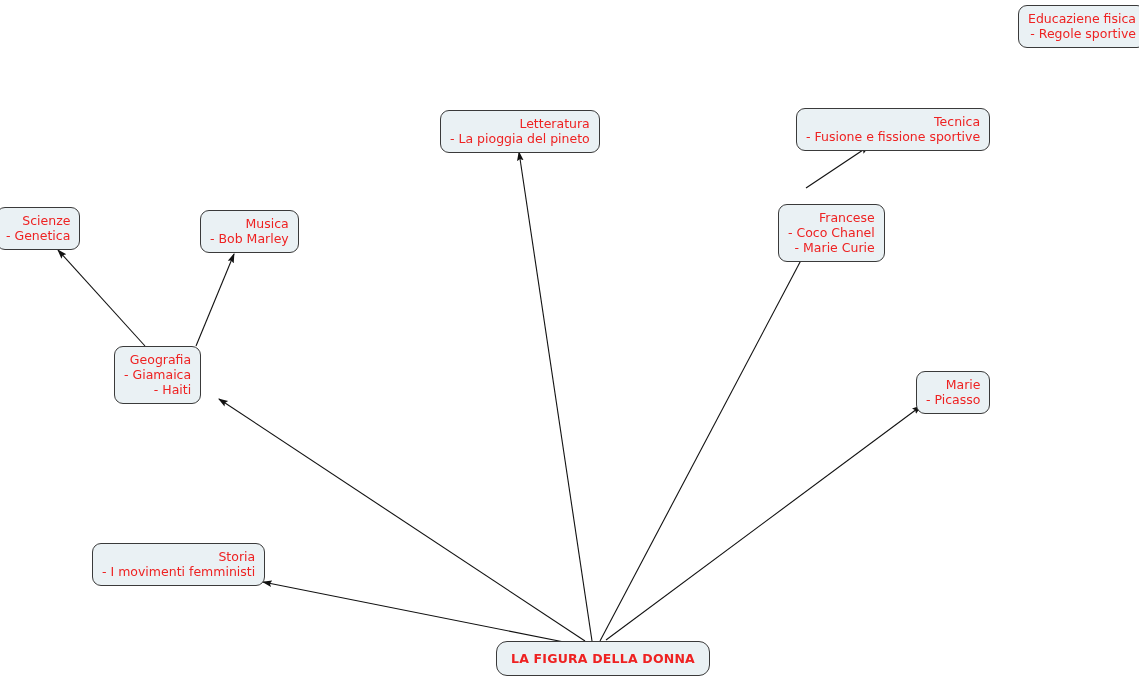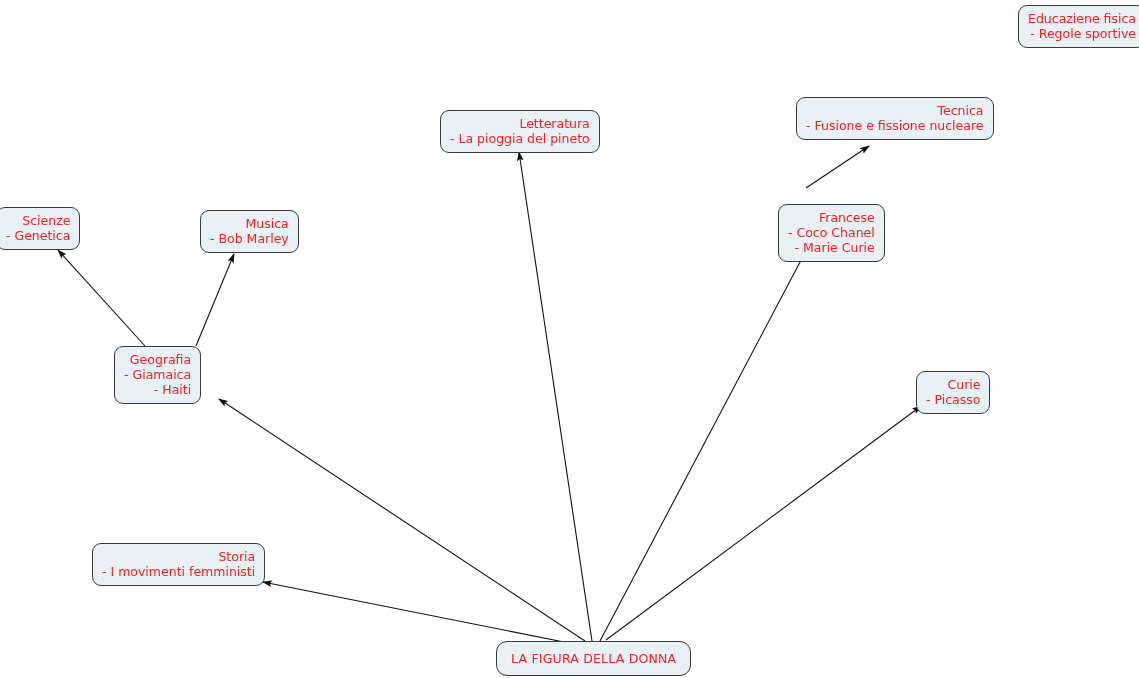--- a/index.html
+++ b/index.html
@@ -39,21 +39,21 @@
     text-align: right;
   }
   .node .sub {
     display: block;
     text-align: right;
   }
   .node.single-sub .sub {
     text-align: right;
   }
   .node.central {
-    font-weight: normal;
+    font-weight: bold;
     font-size: 12.5px;
     letter-spacing: 0.2px;
     padding: 9px 14px;
     border-radius: 11px;
     text-align: center;
   }
 </style>
 </head>
 <body>
 
@@ -78,23 +78,23 @@
   </svg>
 
   <div id="node-layer">
       <div class="node central" style="left: 496px; top: 641px; min-width: 190px;">
         <span class="title">LA FIGURA DELLA DONNA</span>
       </div>
       <div class="node single-sub" style="left: 440px; top: 110px; min-width: 150px;">
         <span class="title">Letteratura</span>
         <span class="sub">- La pioggia del pineto</span>
       </div>
-      <div class="node single-sub" style="left: 796px; top: 97px; min-width: 190px;">
+      <div class="node single-sub" style="left: 796px; top: 108px; min-width: 190px;">
         <span class="title">Tecnica</span>
-        <span class="sub">- Fusione e fissione nucleare</span>
+        <span class="sub">- Fusione e fissione sportive</span>
       </div>
       <div class="node" style="left: 778px; top: 204px; min-width: 101px;">
         <span class="title">Francese</span>
         <span class="sub">- Coco Chanel</span>
         <span class="sub">- Marie Curie</span>
       </div>
       <div class="node single-sub" style="left: 1018px; top: 5px; min-width: 118px;">
         <span class="title">Educaziene fisica</span>
         <span class="sub">- Regole sportive</span>
       </div>
@@ -109,18 +109,18 @@
       <div class="node" style="left: 114px; top: 346px; min-width: 80px;">
         <span class="title">Geografia</span>
         <span class="sub">- Giamaica</span>
         <span class="sub">- Haiti</span>
       </div>
       <div class="node single-sub" style="left: 92px; top: 543px; min-width: 168px;">
         <span class="title">Storia</span>
         <span class="sub">- I movimenti femministi</span>
       </div>
       <div class="node single-sub" style="left: 916px; top: 371px; min-width: 73px;">
-        <span class="title">Curie</span>
+        <span class="title">Marie</span>
         <span class="sub">- Picasso</span>
       </div>
     </div>
 
 </div>
 
 </body></html>

